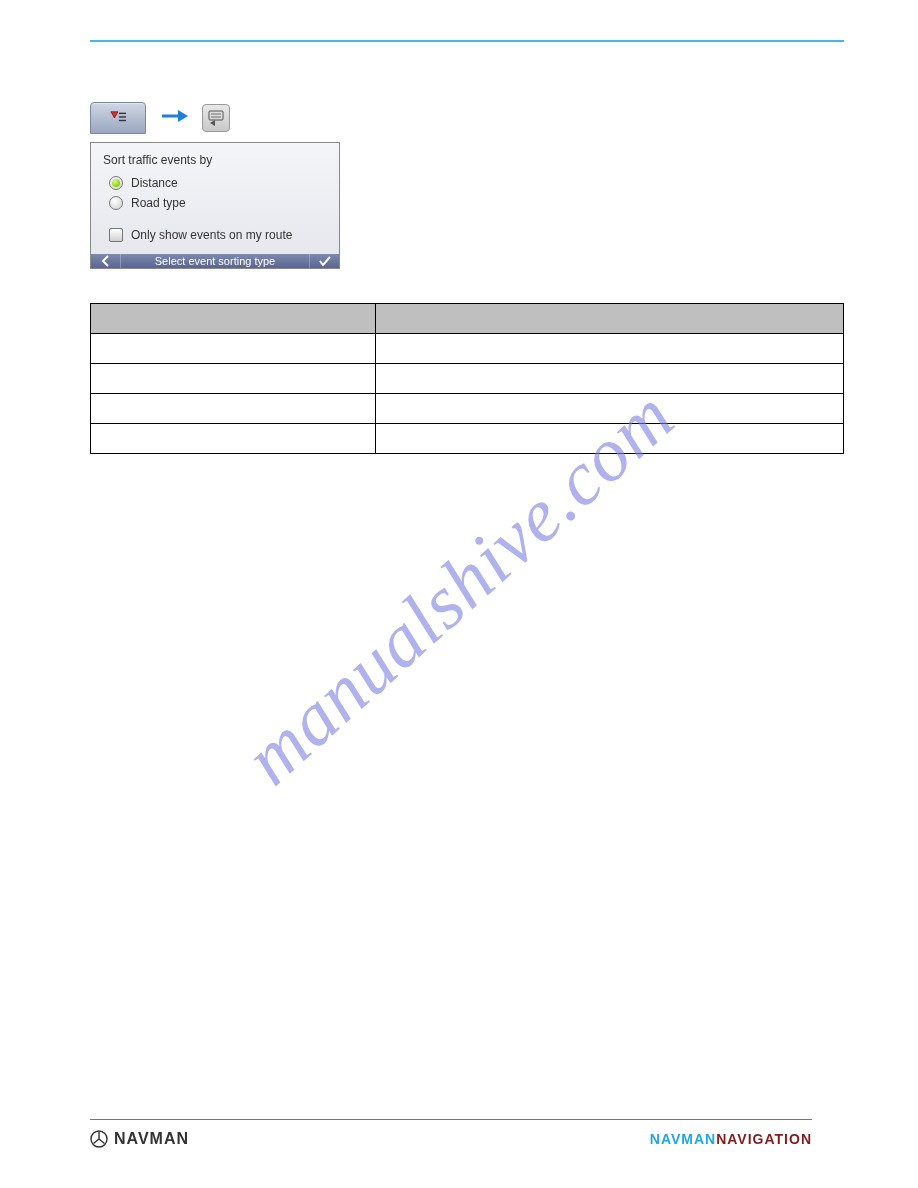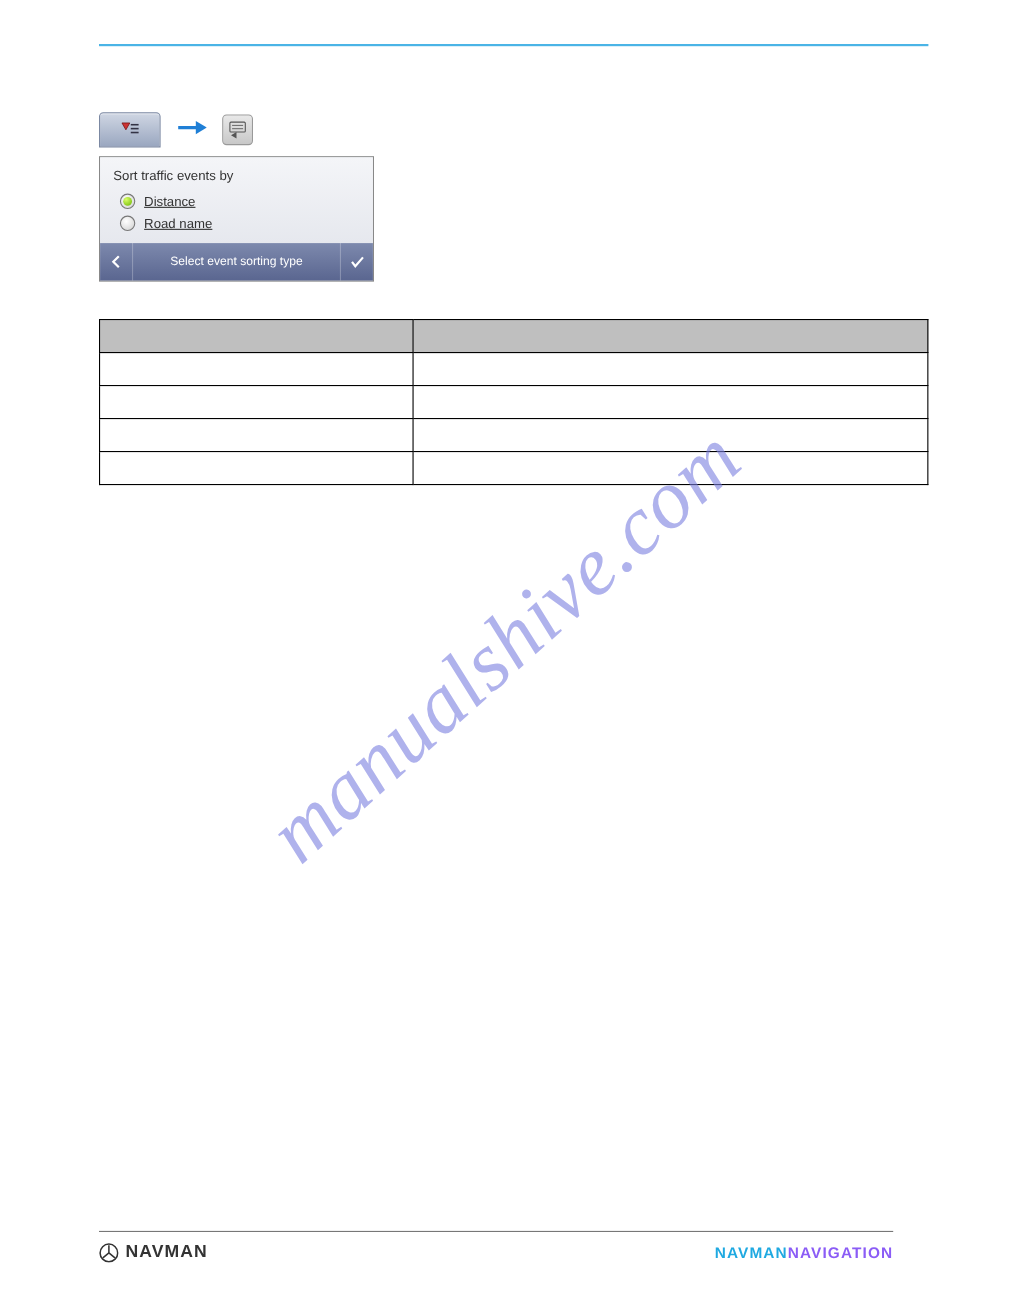--- a/index.html
+++ b/index.html
@@ -66,21 +66,20 @@
     color: #333;
     margin-bottom: 6px;
     font-size: 12px;
   }
   .opt {
     display: flex;
     align-items: center;
     gap: 8px;
     padding: 3px 0 3px 6px;
     color: #333;
-    text-decoration: underline;
   }
   .radio {
     width: 14px; height: 14px;
     border: 1px solid #777;
     border-radius: 50%;
     background: radial-gradient(circle at 40% 35%, #fff, #cfcfcf);
     position: relative;
   }
   .radio.selected::after {
     content: "";
@@ -98,21 +97,21 @@
   .chk-row {
     display: flex;
     align-items: center;
     gap: 8px;
     padding: 8px 0 4px 6px;
     color: #333;
     border-top: 1px solid rgba(0,0,0,0);
     margin-top: 6px;
   }
   .panel-footer {
-    height: 34px;
+    height: 14px;
     background: linear-gradient(#7d89ad,#5a6690);
     display: flex;
     align-items: center;
     color: #fff;
     font-size: 11px;
   }
   .pf-left, .pf-right {
     width: 30px;
     display: flex;
     align-items: center;
@@ -180,21 +179,21 @@
     font-weight: bold;
     letter-spacing: 1px;
     color: #333;
   }
   .navman-logo svg { width: 18px; height: 18px; }
   .brand-right {
     font-size: 14px;
     letter-spacing: 1px;
   }
   .brand-right .b1 { color: #1fa9e1; font-weight: bold; }
-  .brand-right .b2 { color: #8b5cf6; font-weight: bold; }
+  .brand-right .b2 { color: #7f1d1d; font-weight: bold; }
 </style>
 </head>
 <body>
 
 <div class="page">
   <div class="top-rule"></div>
 
   <div class="nav-icons">
     <div class="tab-btn">
       <svg viewBox="0 0 24 18">
@@ -222,21 +221,25 @@
 
   <div class="device-panel">
     <div class="panel-body">
       <div class="panel-title">Sort traffic events by</div>
       <div class="opt">
         <span class="radio selected"></span>
         <span>Distance</span>
       </div>
       <div class="opt">
         <span class="radio"></span>
-        <span>Road name</span>
+        <span>Road type</span>
+      </div>
+      <div class="chk-row">
+        <span class="chk"></span>
+        <span>Only show events on my route</span>
       </div>
     </div>
     <div class="panel-footer">
       <div class="pf-left">
         <svg width="10" height="12" viewBox="0 0 10 12">
             <polyline points="7,1 2,6 7,11" fill="none" stroke="#fff" stroke-width="2"></polyline>
           </svg>
       </div>
       <div class="pf-mid">Select event sorting type</div>
       <div class="pf-right">

